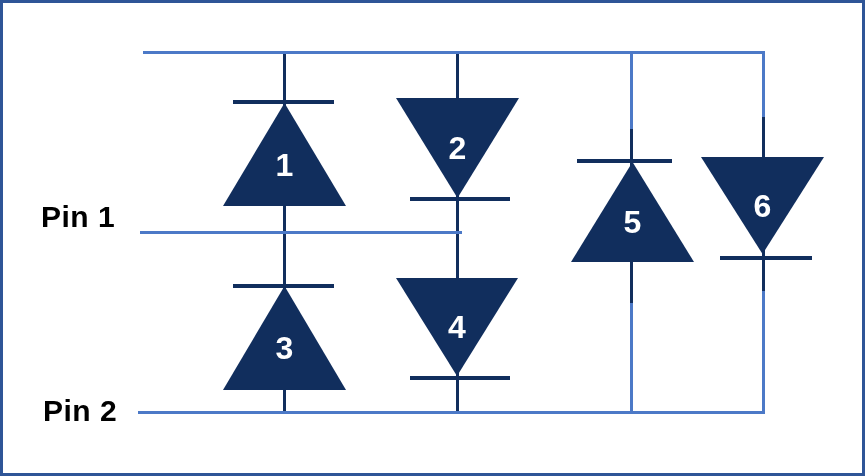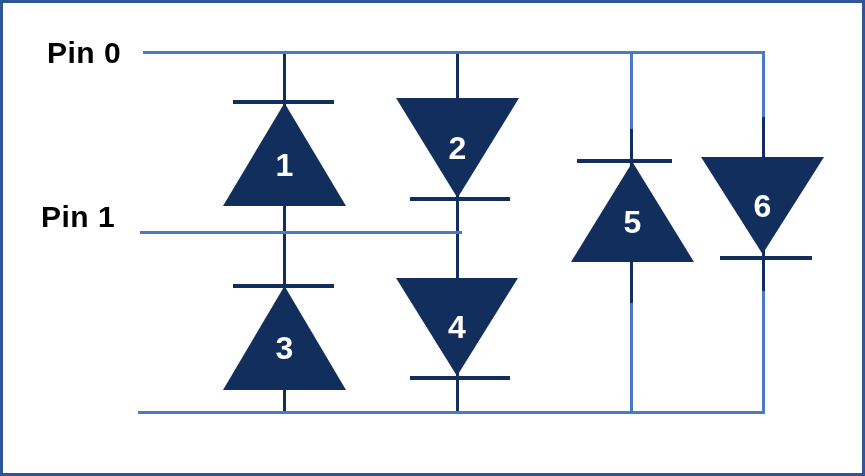--- a/index.html
+++ b/index.html
@@ -87,22 +87,22 @@
   #d3 { left:220px; top:283px; width:123px; height:104px; }
   #d4 { left:393px; top:275px; width:122px; height:98px; }
   #d5 { left:568px; top:159px; width:123px; height:100px; }
   #d6 { left:698px; top:154px; width:123px; height:97px; }
 </style>
 </head>
 <body>
 
 <div class="canvas">
 
-  <div class="pin-label" id="pl0">Pin 0</div>
   <div class="pin-label" id="pl1">Pin 1</div>
+  <div class="pin-label" id="pl2">Pin 2</div>
 
   <div class="wire v dark" id="w-a"></div>
   <div class="wire v dark" id="w-b"></div>
   <div class="wire v dark" id="w-c-mid"></div>
   <div class="wire v dark" id="w-d-mid"></div>
 
   <div class="wire v blue" id="w-c-top"></div>
   <div class="wire v blue" id="w-c-bot"></div>
   <div class="wire v blue" id="w-d-top"></div>
   <div class="wire v blue" id="w-d-bot"></div>

